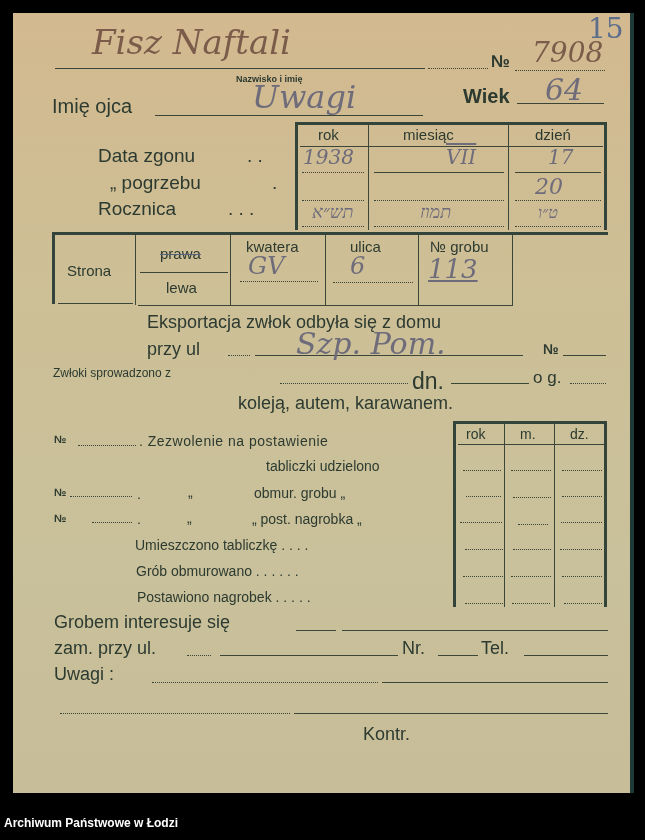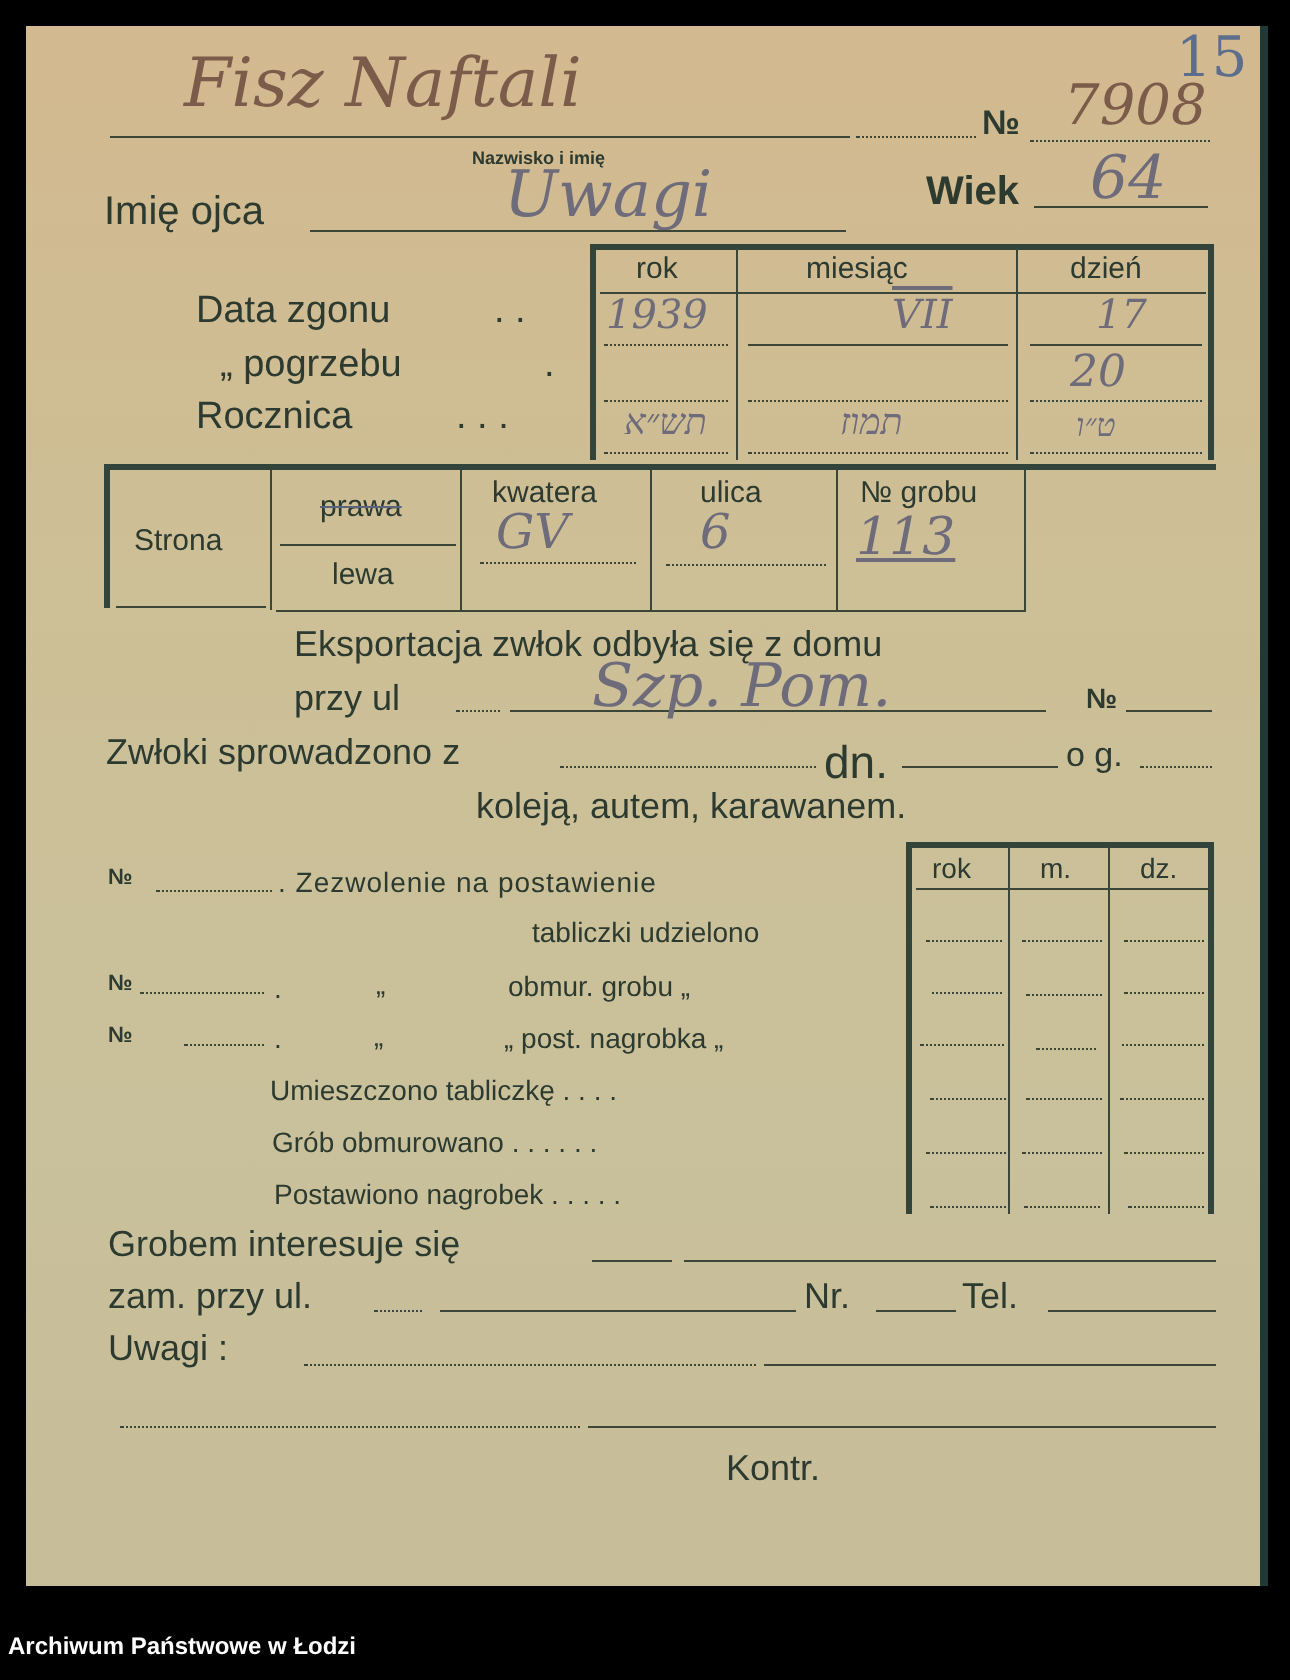--- a/index.html
+++ b/index.html
@@ -66,21 +66,21 @@
 <div class="dline" style="left:302px;top:172px;width:62px;"></div>
 <div class="line" style="left:374px;top:172px;width:130px;"></div>
 <div class="line" style="left:515px;top:172px;width:86px;"></div>
 <div class="dline" style="left:302px;top:200px;width:62px;"></div>
 <div class="dline" style="left:374px;top:200px;width:130px;"></div>
 <div class="dline" style="left:515px;top:200px;width:86px;"></div>
 <div class="dline" style="left:302px;top:226px;width:62px;"></div>
 <div class="dline" style="left:374px;top:226px;width:130px;"></div>
 <div class="dline" style="left:515px;top:226px;width:86px;"></div>
 
-<div class="hw" style="left:303px;top:145px;font-size:20px;">1939</div>
+<div class="hw" style="left:303px;top:145px;font-size:20px;">1938</div>
 <div class="hw" style="left:446px;top:145px;font-size:20px;text-decoration:overline;">VII</div>
 <div class="hw" style="left:548px;top:145px;font-size:20px;">17</div>
 <div class="hw" style="left:310px;top:174px;font-size:20px;"></div>
 <div class="hw" style="left:430px;top:174px;font-size:20px;"></div>
 <div class="hw" style="left:535px;top:174px;font-size:22px;">20</div>
 <div class="hw" style="left:312px;top:201px;font-size:18px;">תש״א</div>
 <div class="hw" style="left:420px;top:201px;font-size:18px;">תמוז</div>
 <div class="hw" style="left:538px;top:203px;font-size:16px;">ט״ו</div>
 
 <div class="hbar" style="left:52px;top:232px;width:556px;"></div>
@@ -107,21 +107,21 @@
 <div class="hw" style="left:428px;top:254px;font-size:26px;text-decoration:underline;">113</div>
 
 <div class="t" style="left:147px;top:312px;font-size:18px;">Eksportacja zwłok odbyła się z domu</div>
 <div class="t" style="left:147px;top:339px;font-size:18px;">przy ul</div>
 <div class="dline" style="left:228px;top:355px;width:22px;"></div>
 <div class="line" style="left:255px;top:355px;width:268px;"></div>
 <div class="hw" style="left:296px;top:326px;font-size:30px;">Szp. Pom.</div>
 <div class="t" style="left:543px;top:341px;font-size:14px;font-weight:bold;">№</div>
 <div class="line" style="left:563px;top:355px;width:43px;"></div>
 
-<div class="t" style="left:53px;top:366px;font-size:18px;">Zwłoki sprowadzono z</div>
+<div class="t" style="left:53px;top:366px;font-size:12px;">Zwłoki sprowadzono z</div>
 <div class="dline" style="left:280px;top:383px;width:128px;"></div>
 <div class="t" style="left:412px;top:368px;font-size:23px;">dn.</div>
 <div class="line" style="left:451px;top:383px;width:78px;"></div>
 <div class="t" style="left:533px;top:368px;font-size:17px;">o g.</div>
 <div class="dline" style="left:570px;top:383px;width:36px;"></div>
 <div class="t" style="left:238px;top:393px;font-size:18px;">koleją, autem, karawanem.</div>
 
 <div class="t" style="left:54px;top:433px;font-size:11px;font-weight:bold;">№</div>
 <div class="dline" style="left:78px;top:445px;width:58px;"></div>
 <div class="t" style="left:139px;top:433px;font-size:14px;letter-spacing:0.5px;">. Zezwolenie na postawienie</div>

